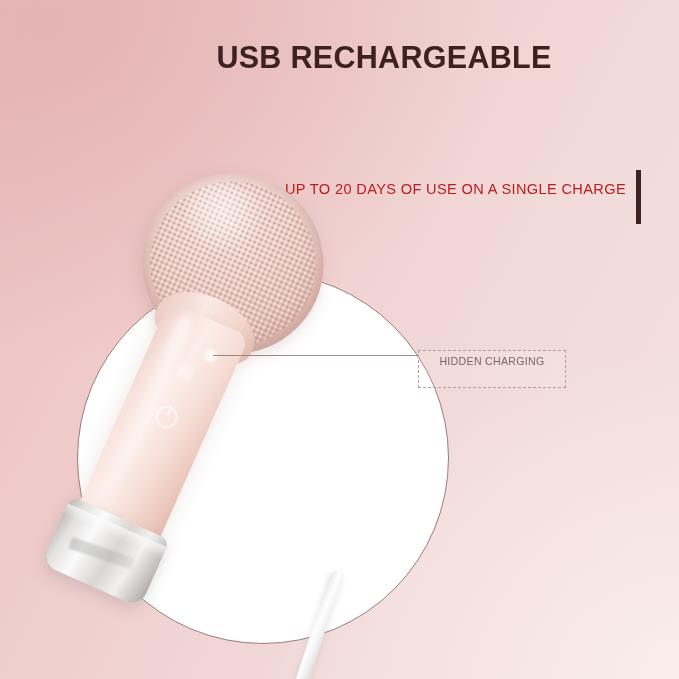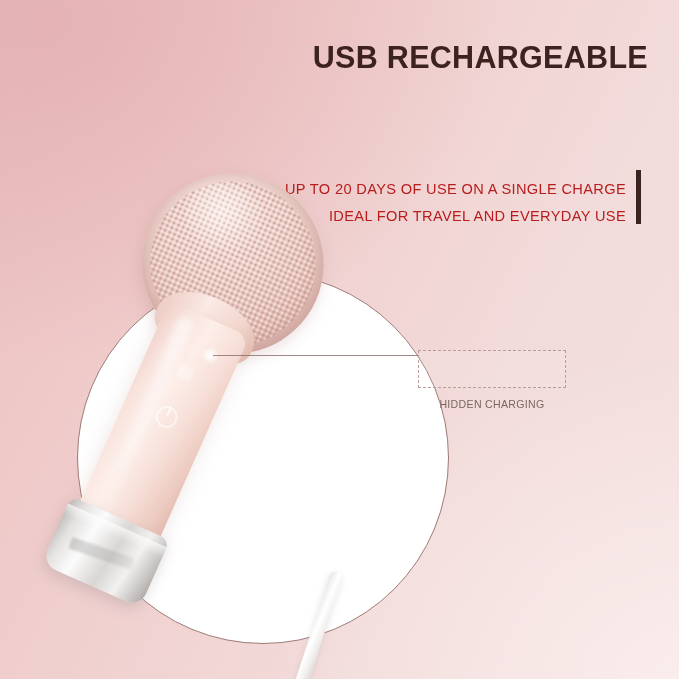--- a/index.html
+++ b/index.html
@@ -33,21 +33,21 @@
     background:
       radial-gradient(120% 90% at 8% 4%, rgba(224,166,167,0.55) 0%, rgba(224,166,167,0) 55%),
       radial-gradient(100% 80% at 100% 100%, rgba(255,248,246,0.55) 0%, rgba(255,248,246,0) 60%);
   }
   
   .headline {
     position: absolute;
     left: 120px;
     top: 38px;
     width: 528px;
-    text-align: right;
+    text-align: center;
     color: #3d2320;
     font-weight: bold;
     font-size: 30.5px;
     line-height: 39px;
     letter-spacing: 0.3px;
   }
   .headline .l2 { display: block; }
   .subblock {
     position: absolute;
     left: 240px;
@@ -291,37 +291,36 @@
     position: absolute;
     left: 420px;
     top: 354px;
     width: 144px;
     text-align: center;
     color: #7b6662;
     font-size: 10.6px;
     line-height: 15px;
     letter-spacing: 0.3px;
   }
-  .callout-text span { display: block; margin-top: 43px; }
+  .callout-text span { display: block; }
 </style>
 </head>
 <body>
 
 <div id="banner">
 
   <div class="bg-base"></div>
   <div class="bg-wash"></div>
 
   <div class="headline">
     <span class="l1">USB RECHARGEABLE</span>
   </div>
 
   <div class="subblock">
     <span>UP TO 20 DAYS OF USE ON A SINGLE CHARGE</span>
-    <span>IDEAL FOR TRAVEL AND EVERYDAY USE</span>
   </div>
   <div class="accent-bar"></div>
 
   <div class="circle"></div>
 
   <div class="device">
     <div class="dev-inner">
 
       <div class="head">
         <div class="bristles"></div>

